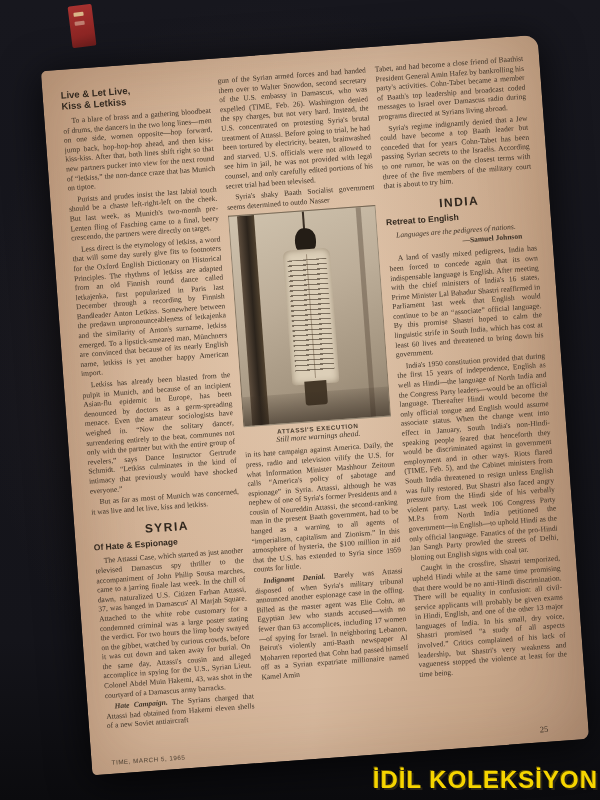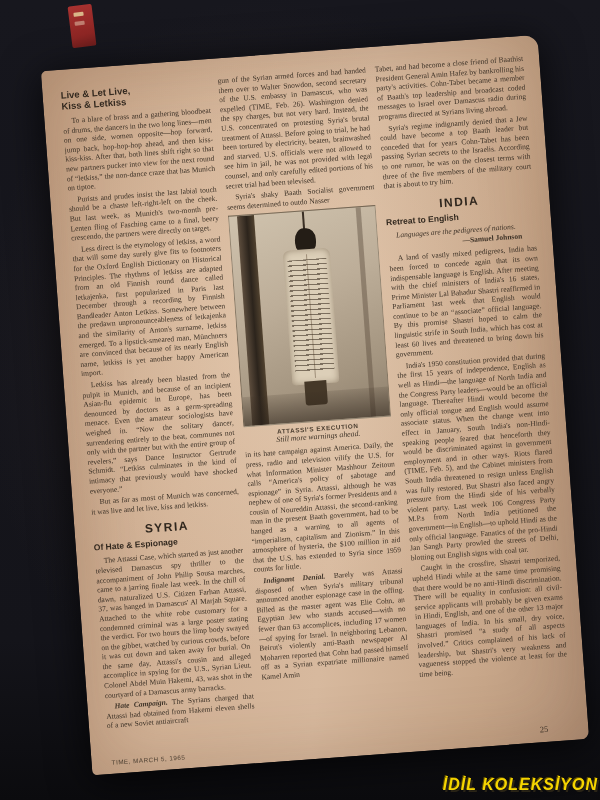--- a/index.html
+++ b/index.html
@@ -53,22 +53,22 @@
   .photo .legs{position:absolute;left:43%;top:81%;width:15%;height:11%;background:#453828;border-radius:0 0 3px 3px;}
   .caption{margin:0 0 4px 0;}
   .cap-title{font-family:"Liberation Sans",sans-serif;font-weight:bold;font-size:6.3px;letter-spacing:.6px;
     text-align:center;color:#4b3e30;}
   .cap-sub{font-size:7.8px;font-style:italic;text-align:center;color:#3d3227;}
   .page-footer{height:14px;display:flex;justify-content:space-between;align-items:flex-end;
     padding:0 6px 0 2px;}
   .folio-left{font-family:"Liberation Sans",sans-serif;font-size:6.3px;letter-spacing:.5px;color:#4b3e30;}
   .folio-num{font-size:8.5px;color:#3d3227;padding-right:18px;}
   .watermark{position:absolute;right:2px;bottom:6px;
-    font-family:"Liberation Sans",sans-serif;font-weight:bold;font-style:italic;
-    font-size:16px;letter-spacing:1px;color:#f6d500;
+    font-family:"Liberation Sans",sans-serif;font-weight:bold;
+    font-size:24px;letter-spacing:1px;color:#f6d500;
     text-shadow:2px 2px 0 #2a2416, -1px -1px 0 #5d4d00;}
 </style>
 </head>
 <body>
 
 <div class="scene">
   <div class="red-corner"></div>
 
   <div class="page">
     <div class="columns">

